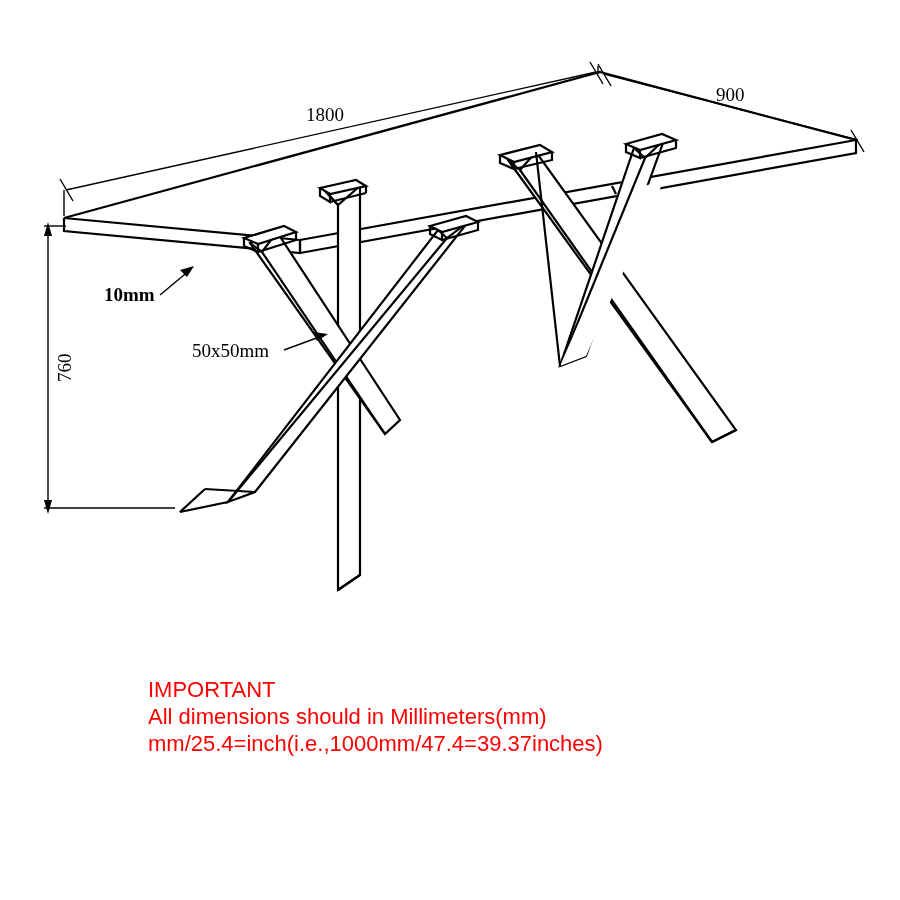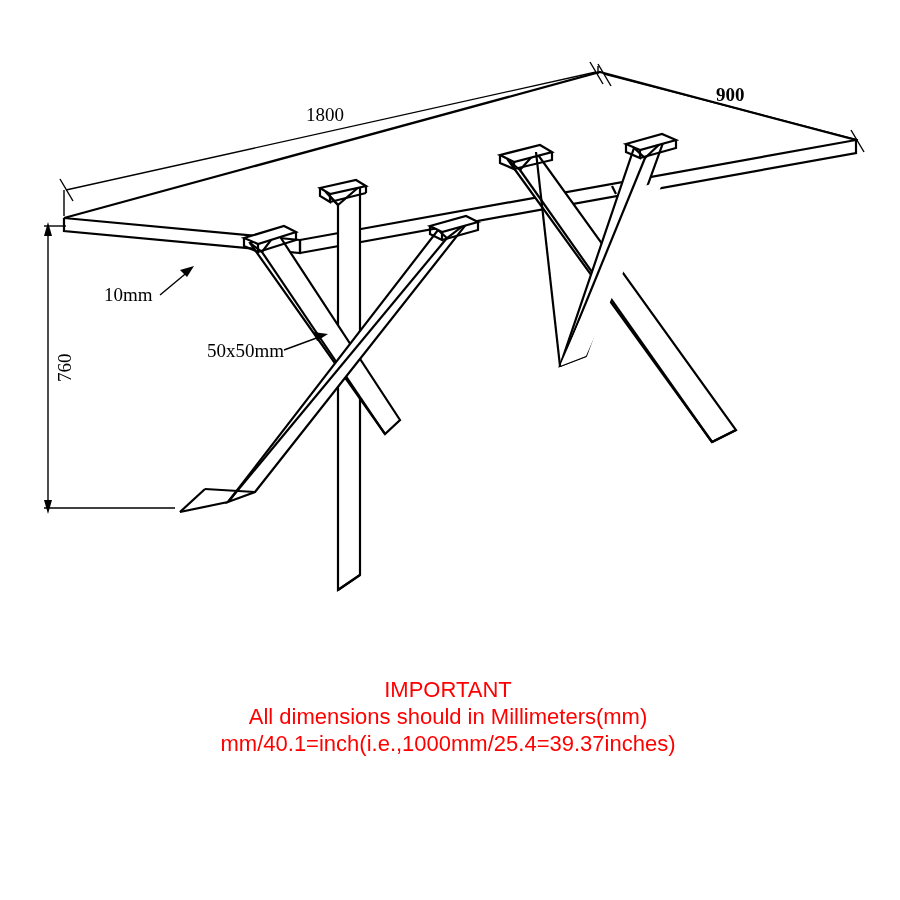--- a/index.html
+++ b/index.html
@@ -39,21 +39,20 @@
     top: 676px;
     width: 600px;
     color: #ff0000;
     font-family: "Liberation Sans", sans-serif;
     font-size: 22px;
     line-height: 27px;
   }
   #notes .note-line {
     display: block;
     white-space: nowrap;
-    text-align: center;
   }
 </style>
 </head>
 <body>
 
 <div id="page">
 
   <svg id="drawing" viewBox="0 0 900 900">
     <g fill="none" stroke="#000000" stroke-width="2.2" stroke-linejoin="miter" stroke-linecap="butt">
 
@@ -157,24 +156,24 @@
 
         <g>
           <line x1="284" y1="350" x2="322" y2="336"></line>
           <polygon points="328,334 313,332 317,341" fill="#000000" stroke="none"></polygon>
         </g>
       </g>
     </g>
   </svg>
 
   <div class="dim-label" style="left:306px; top:104px;text-align:center;">1800</div>
-  <div class="dim-label" style="left:716px; top:84px;font-weight:bold;">900</div>
+  <div class="dim-label" style="left:716px; top:84px;">900</div>
   <div class="dim-label rot" style="left:54px; top:382px;">760</div>
-  <div class="dim-label" style="left:104px; top:284px;">10mm</div>
-  <div class="dim-label" style="left:207px; top:340px;">50x50mm</div>
+  <div class="dim-label" style="left:104px; top:284px;font-weight:bold;">10mm</div>
+  <div class="dim-label" style="left:192px; top:340px;">50x50mm</div>
 
   <div id="notes">
     <span class="note-line">IMPORTANT</span>
     <span class="note-line">All dimensions should in Millimeters(mm)</span>
-    <span class="note-line">mm/40.1=inch(i.e.,1000mm/25.4=39.37inches)</span>
+    <span class="note-line">mm/25.4=inch(i.e.,1000mm/47.4=39.37inches)</span>
   </div>
 
 </div>
 
 </body></html>

